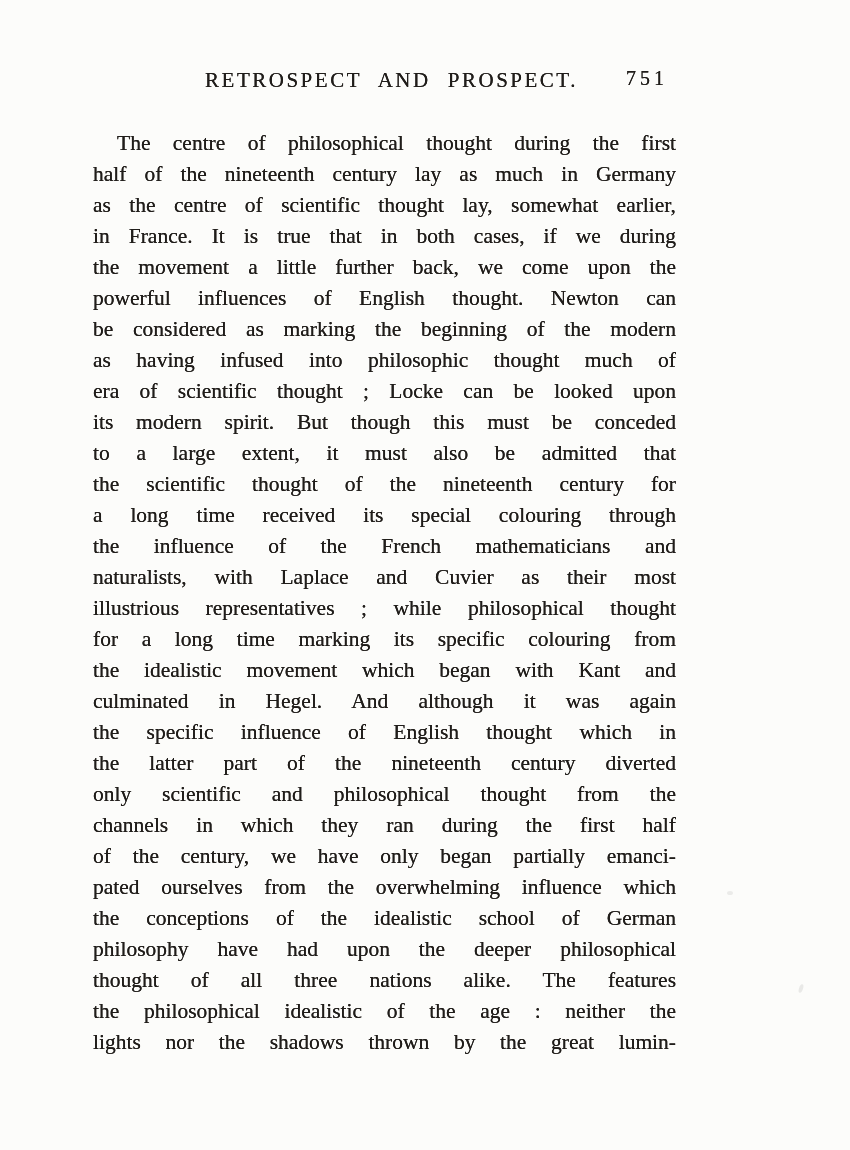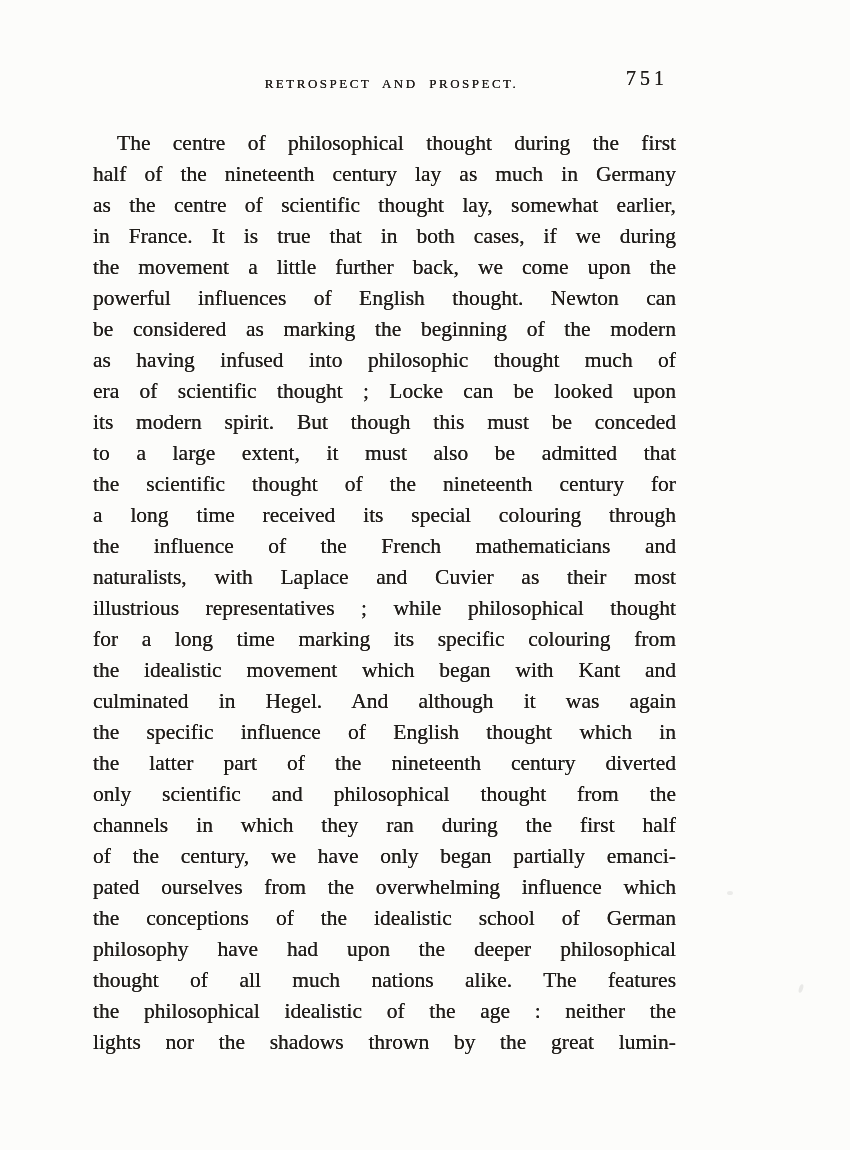--- a/index.html
+++ b/index.html
@@ -29,26 +29,25 @@
     top: 68px;
     width: 583px;
     height: 26px;
   }
   .head-title {
     position: absolute;
     left: 14px;
     right: 0;
     top: 0;
     text-align: center;
-    font-size: 13px;
+    font-size: 21px;
     letter-spacing: 2.5px;
     word-spacing: 0.45em;
     white-space: nowrap;
     text-shadow: 0 0 0.5px currentColor;
-    margin-top: 8px;
   }
   .folio {
     position: absolute;
     right: 8px;
     top: -1px;
     font-size: 20px;
     letter-spacing: 4px;
     text-shadow: 0 0 0.5px currentColor;
   }
   
@@ -112,21 +111,21 @@
       <div class="text-line">the idealistic movement which began with Kant and</div>
       <div class="text-line">culminated in Hegel. And although it was again</div>
       <div class="text-line">the specific influence of English thought which in</div>
       <div class="text-line">the latter part of the nineteenth century diverted</div>
       <div class="text-line">only scientific and philosophical thought from the</div>
       <div class="text-line">channels in which they ran during the first half</div>
       <div class="text-line">of the century, we have only began partially emanci-</div>
       <div class="text-line">pated ourselves from the overwhelming influence which</div>
       <div class="text-line">the conceptions of the idealistic school of German</div>
       <div class="text-line">philosophy have had upon the deeper philosophical</div>
-      <div class="text-line">thought of all much nations alike. The features</div>
+      <div class="text-line">thought of all three nations alike. The features</div>
       <div class="text-line">the philosophical idealistic of the age : neither the</div>
       <div class="text-line">lights nor the shadows thrown by the great lumin-</div>
     </div>
 
   <div class="speck speck-1"></div>
   <div class="speck speck-2"></div>
 
 </div>
 
 </body></html>

